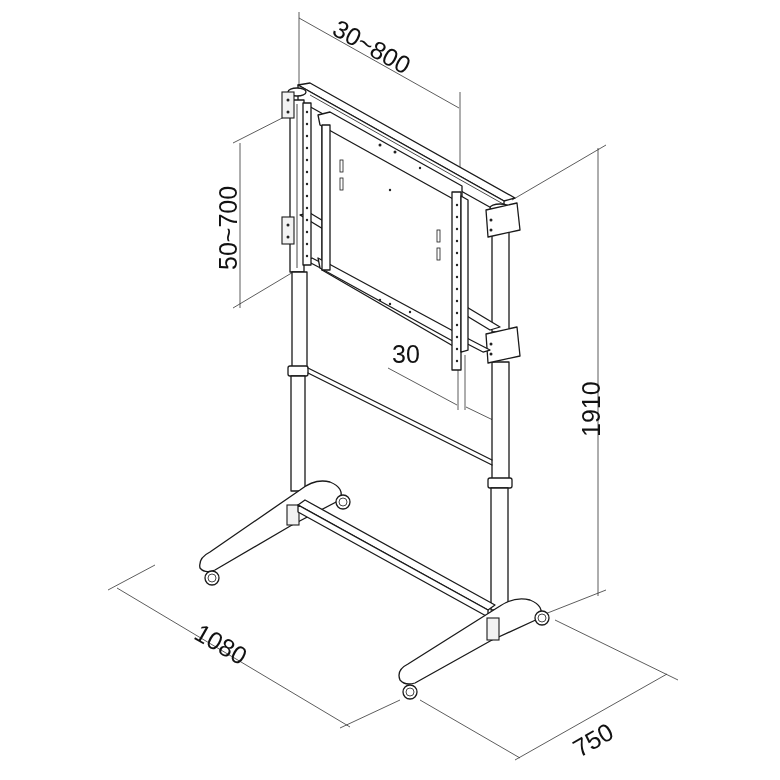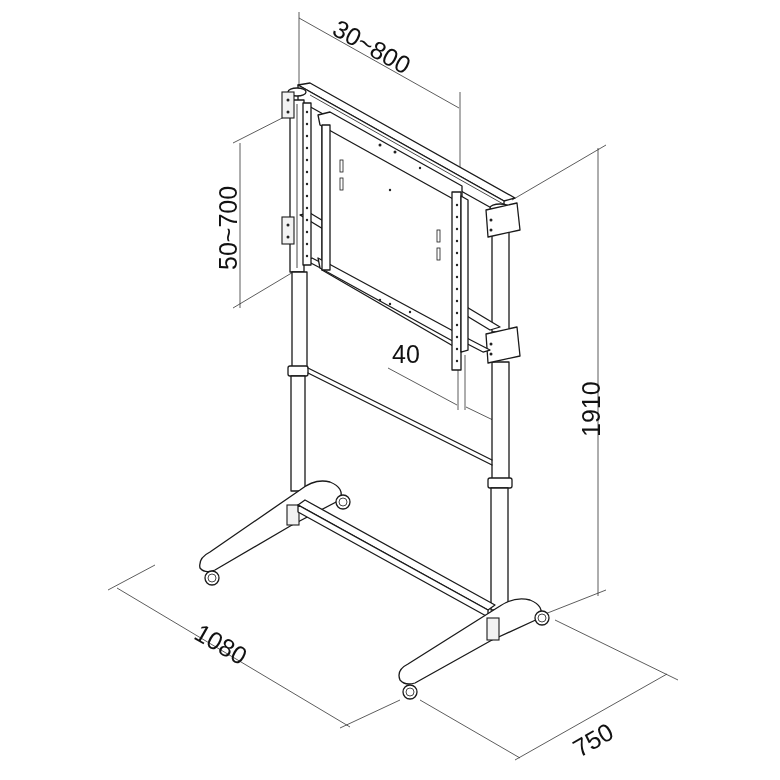--- a/index.html
+++ b/index.html
@@ -167,17 +167,17 @@
 
     <circle class="fillw" cx="410" cy="692" r="7"></circle>
         <circle class="th" cx="410" cy="692" r="4"></circle>
     <circle class="fillw" cx="542" cy="618" r="7"></circle>
         <circle class="th" cx="542" cy="618" r="4"></circle>
   </g>
 </svg>
 
 <div class="lbl" style="left:342px;top:14px;font-size:25px;transform:rotate(29deg);">30~800</div>
 <div class="lbl" style="left:214px;top:270px;font-size:25px;transform:rotate(-90deg);">50~700</div>
-<div class="lbl" style="left:392px;top:340px;font-size:25px;">40</div>
+<div class="lbl" style="left:392px;top:340px;font-size:25px;">30</div>
 <div class="lbl" style="left:577px;top:437px;font-size:25px;transform:rotate(-90deg);">1910</div>
 <div class="lbl" style="left:204px;top:618px;font-size:25px;transform:rotate(30deg);">1080</div>
 <div class="lbl" style="left:568px;top:738px;font-size:25px;transform:rotate(-30deg);">750</div>
 </div>
 
 </body></html>

